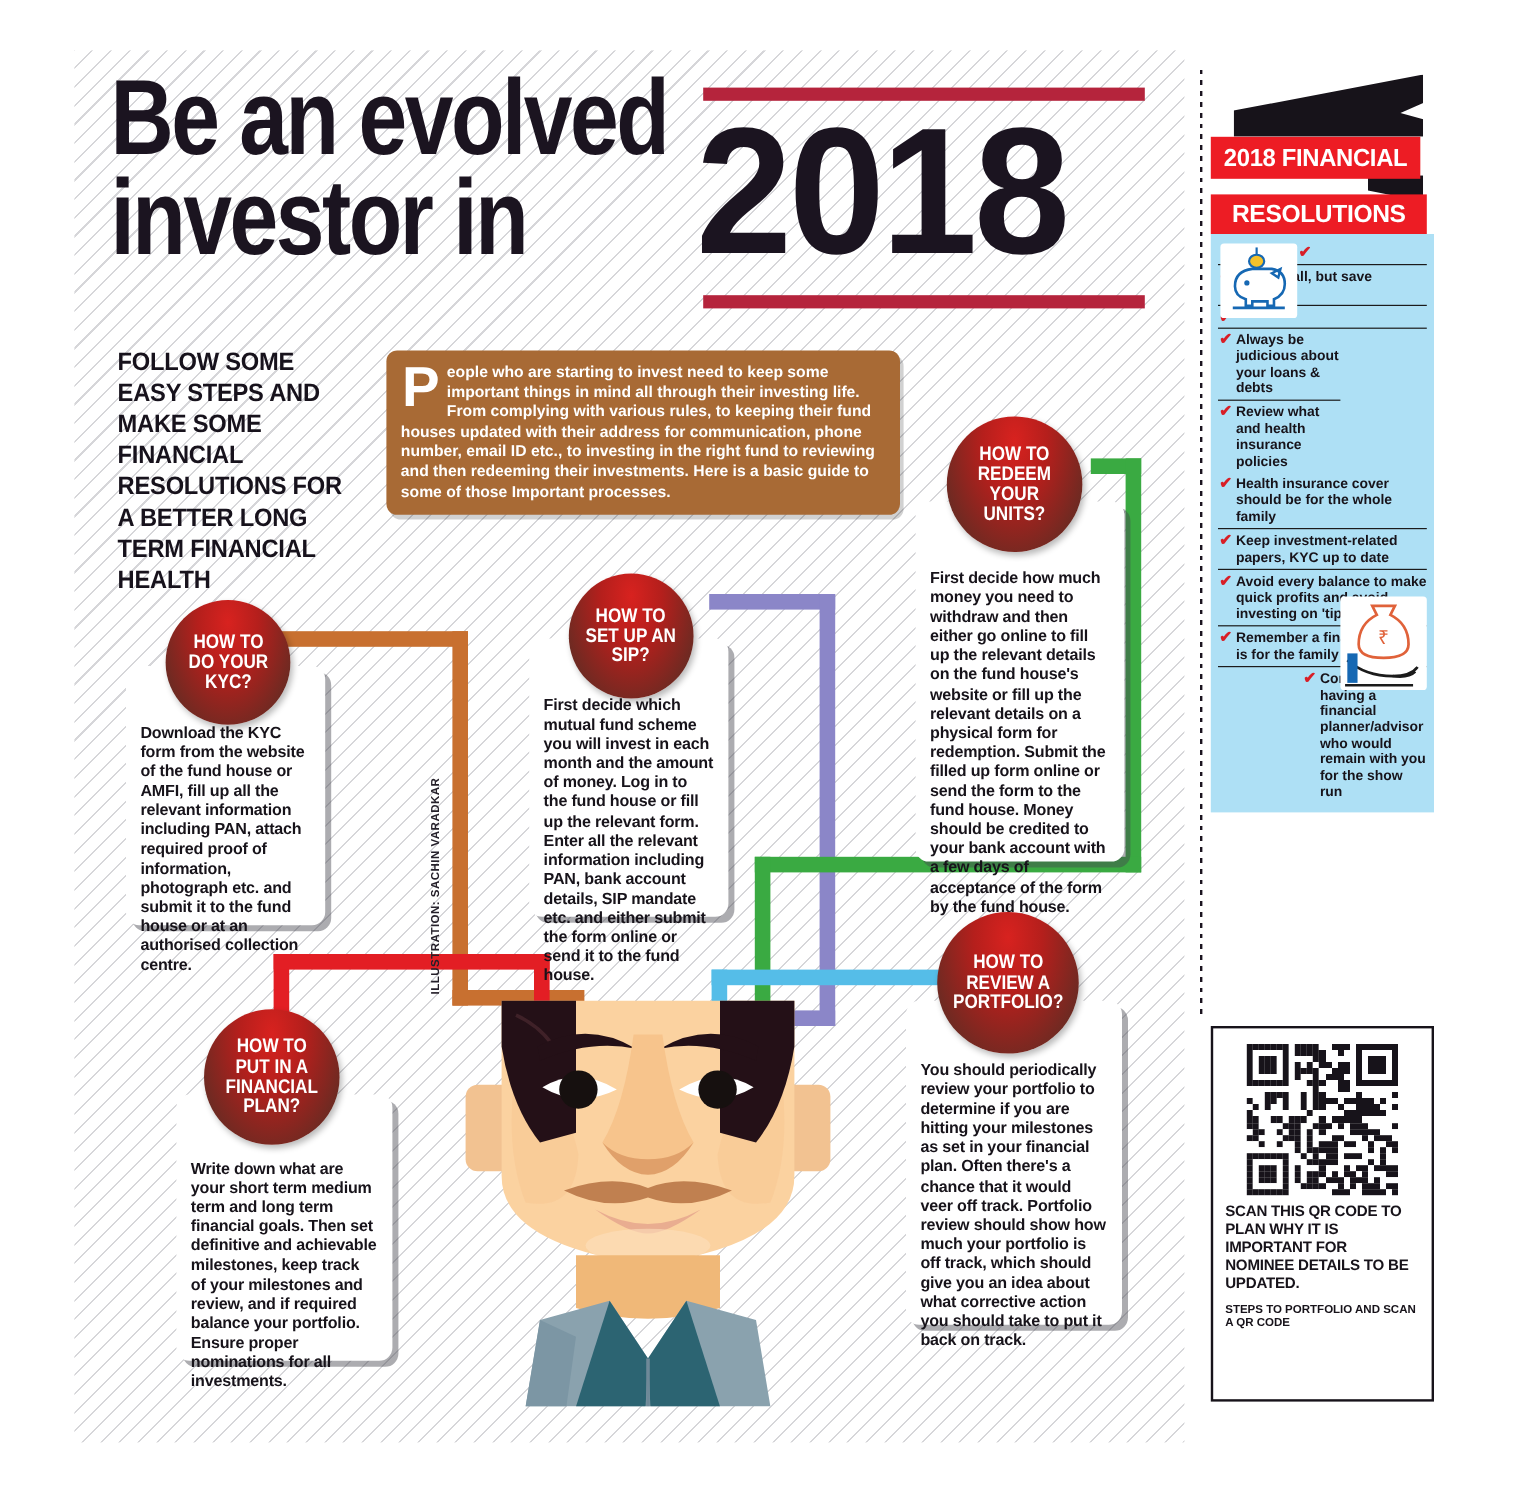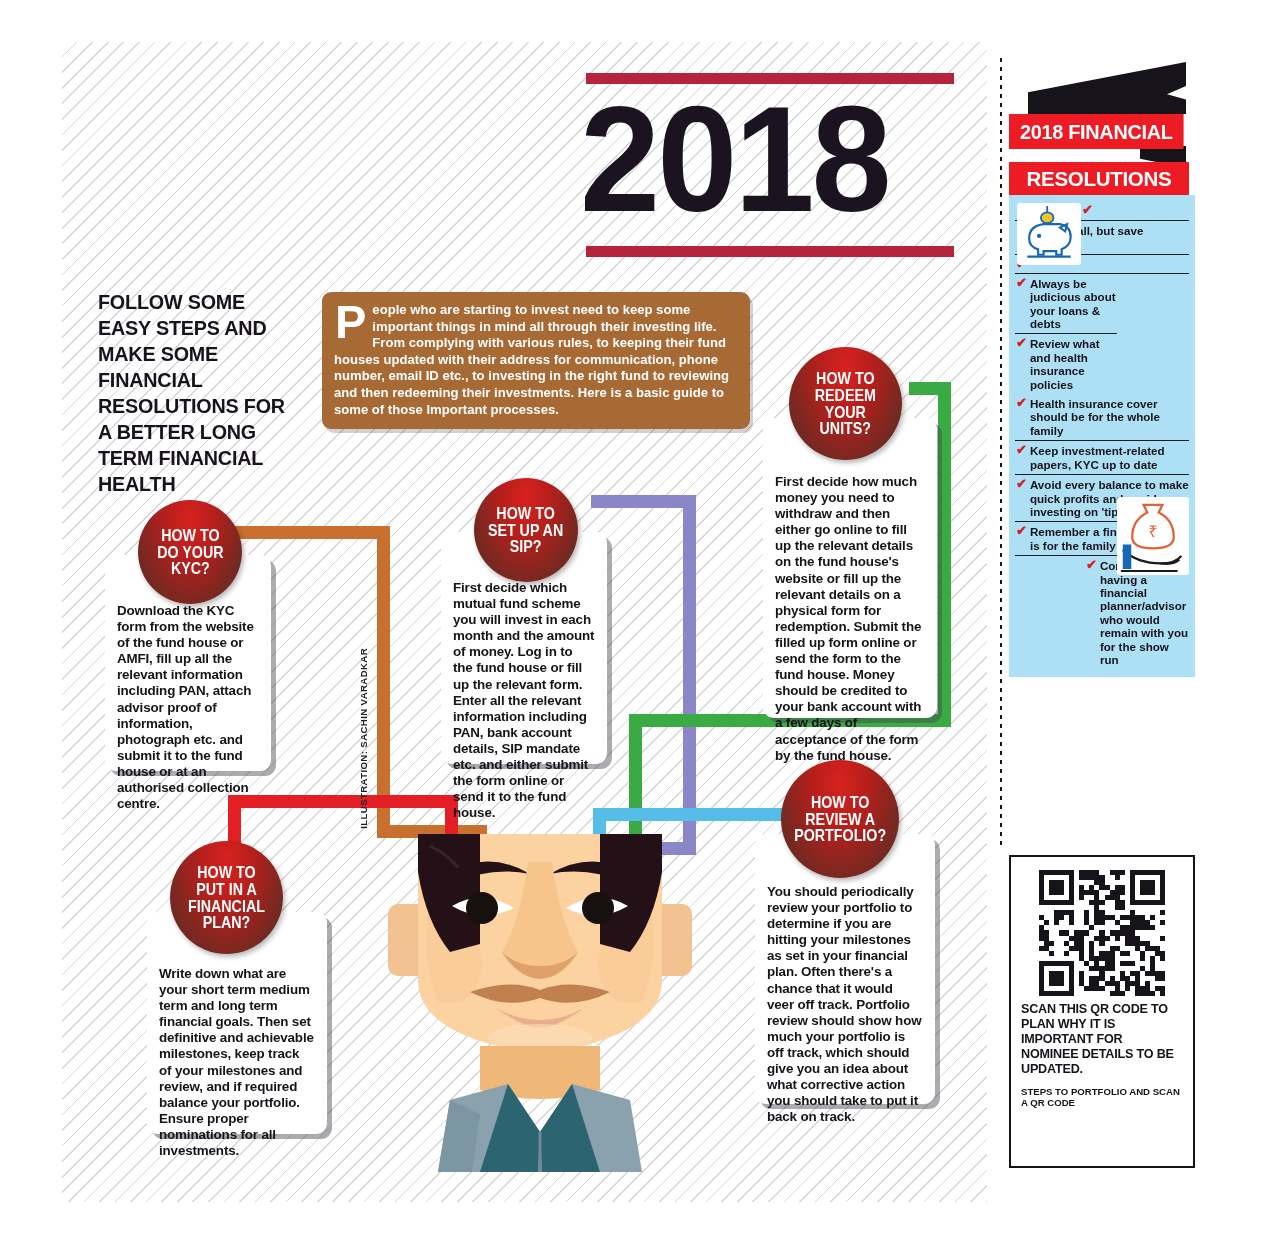--- a/index.html
+++ b/index.html
@@ -190,20 +190,24 @@
   }
   .dotred { color: #D81E26; font-size: 11px; }
 </style>
 </head>
 <body>
 
 <div id="page">
 
   <div id="bg-hatch" class="hatch"></div>
 
+  <div id="headline-block">
+    <div class="hl-line">Be an evolved</div>
+    <div class="hl-line" id="hl-line2">investor in</div>
+  </div>
   <div id="year-box">
     <div id="year-bar-top"></div>
     <div id="year-text">2018</div>
     <div id="year-bar-bottom"></div>
   </div>
 
   <div id="kicker">FOLLOW SOME EASY STEPS AND MAKE SOME FINANCIAL RESOLUTIONS FOR A BETTER LONG TERM FINANCIAL HEALTH</div>
   <div id="intro-card">
     <div id="intro-text">People who are starting to invest need to keep some important things in mind all through their investing life. From complying with various rules, to keeping their fund houses updated with their address for communication, phone number, email ID etc., to investing in the right fund to reviewing and then redeeming their investments. Here is a basic guide to some of those Important processes.</div>
   </div>
@@ -270,21 +274,21 @@
   </svg>
 
   <div class="badge" style="left:138px; top:500px; width:104px; height:104px; font-size:16.5px;">
     <span>
       <span>HOW TO</span>
       <span>DO YOUR</span>
       <span>KYC?</span>
     </span>
   </div>
   <div class="card" style="left:105px; top:555px; width:166px; height:216px;">
-    <div class="card-body" style="padding-top:48px;">Download the KYC form from the website of the fund house or AMFI, fill up all the relevant information including PAN, attach advisor proof of information, photograph etc. and submit it to the fund house or at an authorised collection centre.</div>
+    <div class="card-body" style="padding-top:48px;">Download the KYC form from the website of the fund house or AMFI, fill up all the relevant information including PAN, attach required proof of information, photograph etc. and submit it to the fund house or at an authorised collection centre.</div>
   </div>
 
   <div class="badge" style="left:474px; top:478px; width:104px; height:104px; font-size:16.5px;">
     <span>
       <span>HOW TO</span>
       <span>SET UP AN</span>
       <span>SIP?</span>
     </span>
   </div>
   <div class="card" style="left:441px; top:532px; width:166px; height:232px;">

